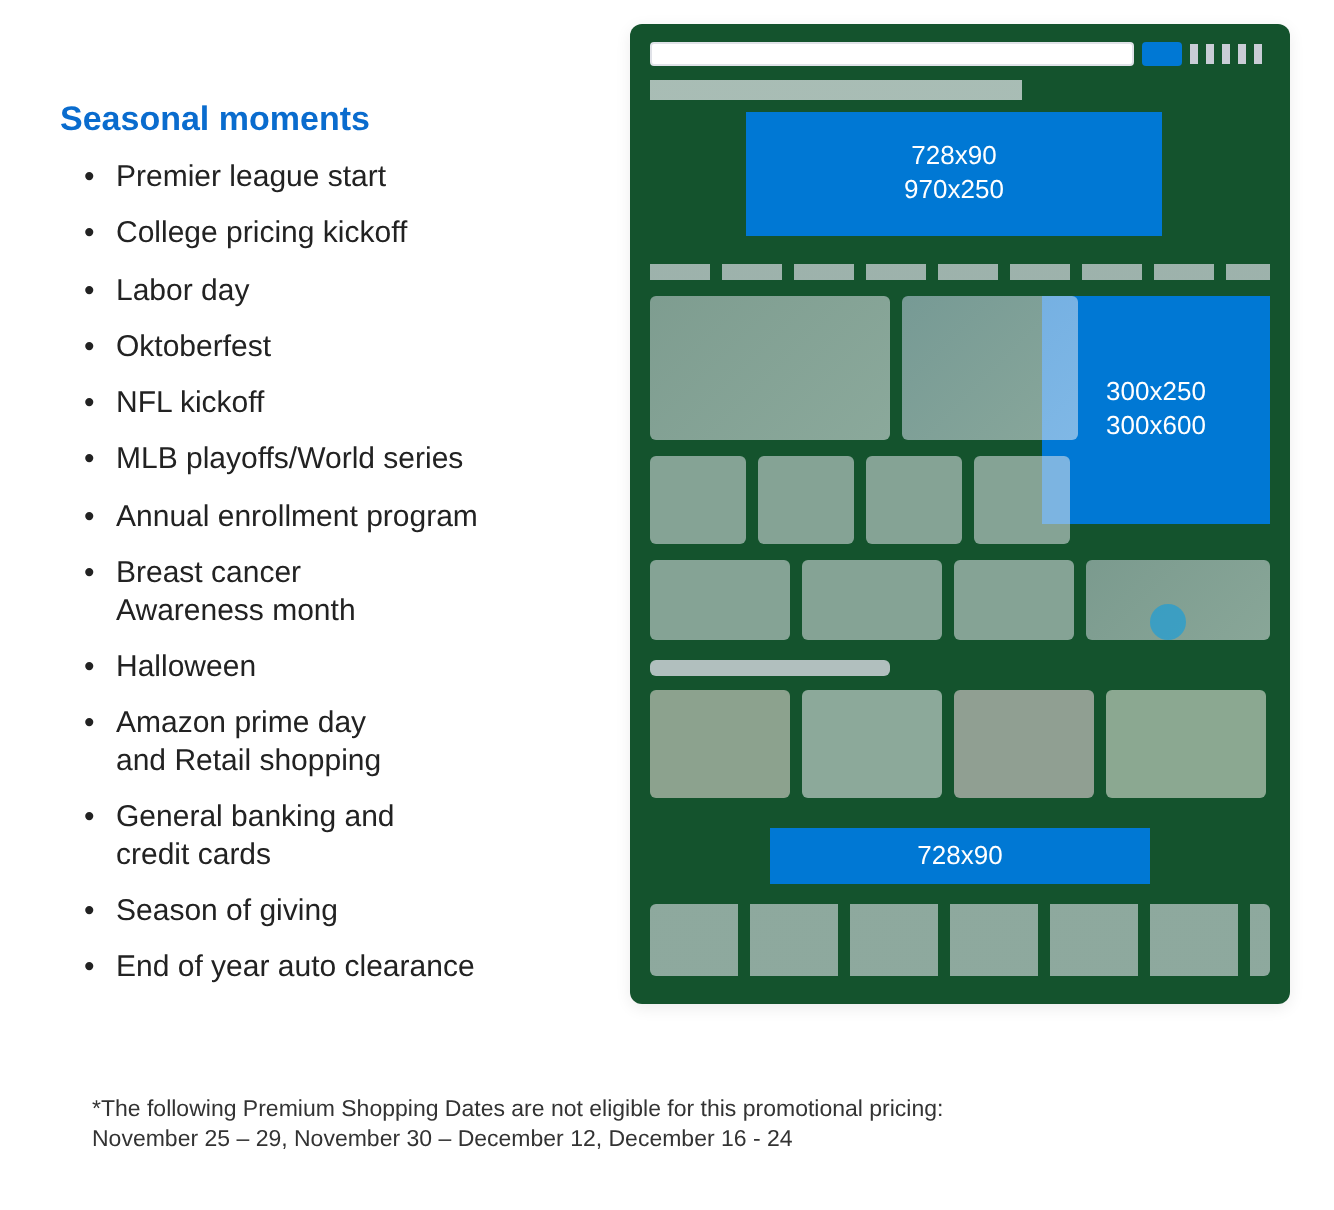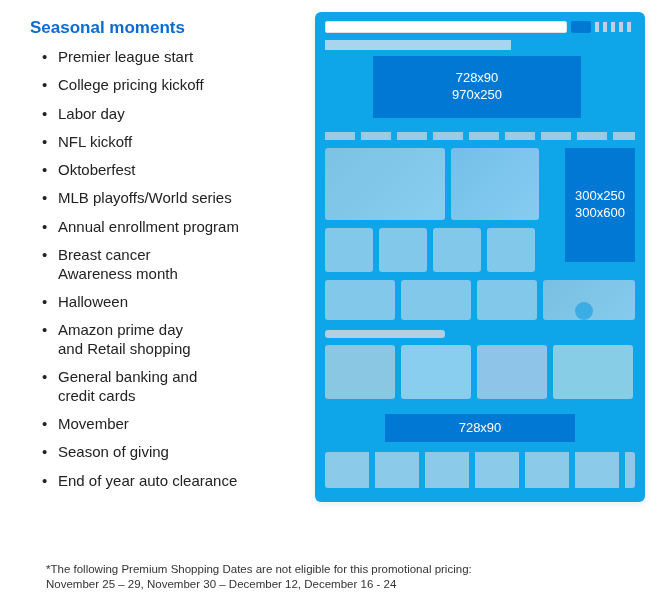--- a/index.html
+++ b/index.html
@@ -18,20 +18,21 @@
   }
   .left-col {
     width: 265px;
     flex-shrink: 0;
   }
   h2.title {
     color: #0a6cce;
     font-size: 17px;
     font-weight: 600;
     margin-bottom: 10px;
+    margin-top: 32px;
   }
   ul.moments {
     list-style: none;
     padding-left: 12px;
   }
   ul.moments li {
     position: relative;
     padding-left: 16px;
     font-size: 15px;
     line-height: 1.25;
@@ -42,21 +43,21 @@
     content: "•";
     position: absolute;
     left: 0;
     top: 0;
     color: #222;
   }
   
   .mock {
     width: 330px;
     height: 490px;
-    background: #0ea5e9;
+    background: #14532d;
     border-radius: 6px;
     position: relative;
     box-shadow: 0 2px 8px rgba(0,0,0,0.08);
     margin-top: -6px;
     overflow: hidden;
   }
   
   .mock .topbar {
     position: absolute;
     top: 8px; left: 10px; right: 10px;
@@ -102,21 +103,21 @@
     color: #fff;
     display: flex;
     flex-direction: column;
     align-items: center;
     justify-content: center;
     font-size: 13px;
     line-height: 1.3;
     text-align: center;
   }
   .ad-top { top: 44px; left: 58px; width: 208px; height: 62px; }
-  .ad-side { top: 136px; right: 10px; width: 70px; height: 114px; }
+  .ad-side { top: 136px; right: 10px; width: 114px; height: 114px; }
   .ad-bottom { bottom: 60px; left: 70px; width: 190px; height: 28px; }
 
   
   .ghost {
     position: absolute;
     background: #e2e5eb;
     border-radius: 3px;
     opacity: 0.55;
   }
   .hero-img { top: 136px; left: 10px; width: 120px; height: 72px; background: linear-gradient(135deg,#d5d9e1,#eceff5); }
@@ -135,46 +136,45 @@
   .row3-d { top: 333px; left: 238px; width: 80px; height: 54px; background:#eceee3; }
   .sectionbar { top: 318px; left: 10px; width: 120px; height: 8px; background:#d8dbe2; opacity:.8; }
   .dot { top: 290px; left: 260px; width: 18px; height: 18px; border-radius: 50%; background:#0e9de1; opacity:.6; }
   .thumbs { bottom: 14px; left: 10px; right: 10px; height: 36px;
     background: repeating-linear-gradient(90deg,#dfe2e9 0 44px, transparent 44px 50px);
     opacity:.6;
   }
 
   .footnote {
     position: absolute;
-    bottom: 12px;
+    bottom: 26px;
     left: 46px;
     font-size: 11.5px;
     color: #333;
     line-height: 1.35;
   }
 </style>
 </head>
 <body>
 
 <div class="layout">
   <div class="left-col">
     <h2 class="title">Seasonal moments</h2>
     <ul class="moments">
         <li><span>Premier league start</span></li>
         <li><span>College pricing kickoff</span></li>
         <li><span>Labor day</span></li>
+        <li><span>Oktoberfest</span></li>
         <li><span>NFL kickoff</span></li>
-        <li><span>Oktoberfest</span></li>
         <li><span>MLB playoffs/World series</span></li>
         <li><span>Annual enrollment program</span></li>
         <li><span>Breast cancer</span><br><span>Awareness month</span></li>
         <li><span>Halloween</span></li>
         <li><span>Amazon prime day</span><br><span>and Retail shopping</span></li>
         <li><span>General banking and</span><br><span>credit cards</span></li>
-        <li><span>Movember</span></li>
         <li><span>Season of giving</span></li>
         <li><span>End of year auto clearance</span></li>
       </ul>
   </div>
 
   <div class="mock">
     <div class="topbar">
       <div class="searchbar"></div>
       <div class="searchbtn"></div>
       <div class="icons-right"></div>

